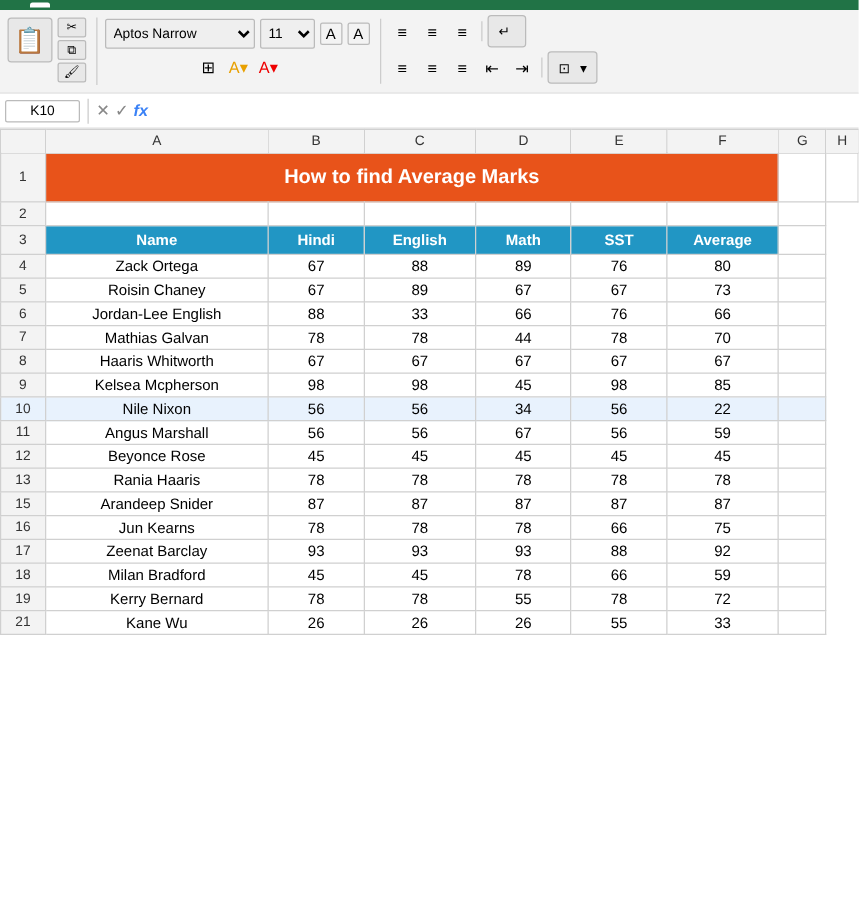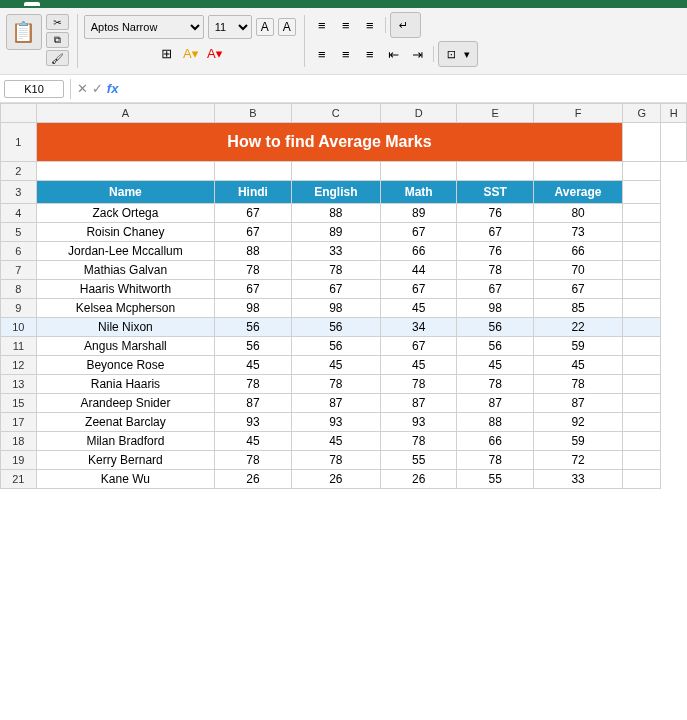--- a/index.html
+++ b/index.html
@@ -227,21 +227,21 @@
           <td class="data-name" data-name="student-name">Roisin Chaney</td>
           <td class="data-num" data-name="score-hindi">67</td>
           <td class="data-num" data-name="score-english">89</td>
           <td class="data-num" data-name="score-math">67</td>
           <td class="data-num" data-name="score-sst">67</td>
           <td class="data-num" data-name="score-average">73</td>
           <td class="empty-cell" data-name="empty-cell"></td>
         </tr>
         <tr data-name="table-row">
           <td class="row-header" data-name="row-header-6">6</td>
-          <td class="data-name" data-name="student-name">Jordan-Lee Mccallum</td>
+          <td class="data-name" data-name="student-name">Jordan-Lee English</td>
           <td class="data-num" data-name="score-hindi">88</td>
           <td class="data-num" data-name="score-english">33</td>
           <td class="data-num" data-name="score-math">66</td>
           <td class="data-num" data-name="score-sst">76</td>
           <td class="data-num" data-name="score-average">66</td>
           <td class="empty-cell" data-name="empty-cell"></td>
         </tr>
         <tr data-name="table-row">
           <td class="row-header" data-name="row-header-7">7</td>
           <td class="data-name" data-name="student-name">Mathias Galvan</td>
@@ -316,20 +316,30 @@
           <td class="row-header" data-name="row-header-15">15</td>
           <td class="data-name" data-name="student-name">Arandeep Snider</td>
           <td class="data-num" data-name="score-hindi">87</td>
           <td class="data-num" data-name="score-english">87</td>
           <td class="data-num" data-name="score-math">87</td>
           <td class="data-num" data-name="score-sst">87</td>
           <td class="data-num" data-name="score-average">87</td>
           <td class="empty-cell" data-name="empty-cell"></td>
         </tr>
         <tr data-name="table-row">
+          <td class="row-header" data-name="row-header-16">16</td>
+          <td class="data-name" data-name="student-name">Jun Kearns</td>
+          <td class="data-num" data-name="score-hindi">78</td>
+          <td class="data-num" data-name="score-english">78</td>
+          <td class="data-num" data-name="score-math">78</td>
+          <td class="data-num" data-name="score-sst">66</td>
+          <td class="data-num" data-name="score-average">75</td>
+          <td class="empty-cell" data-name="empty-cell"></td>
+        </tr>
+        <tr data-name="table-row">
           <td class="row-header" data-name="row-header-17">17</td>
           <td class="data-name" data-name="student-name">Zeenat Barclay</td>
           <td class="data-num" data-name="score-hindi">93</td>
           <td class="data-num" data-name="score-english">93</td>
           <td class="data-num" data-name="score-math">93</td>
           <td class="data-num" data-name="score-sst">88</td>
           <td class="data-num" data-name="score-average">92</td>
           <td class="empty-cell" data-name="empty-cell"></td>
         </tr>
         <tr data-name="table-row">

